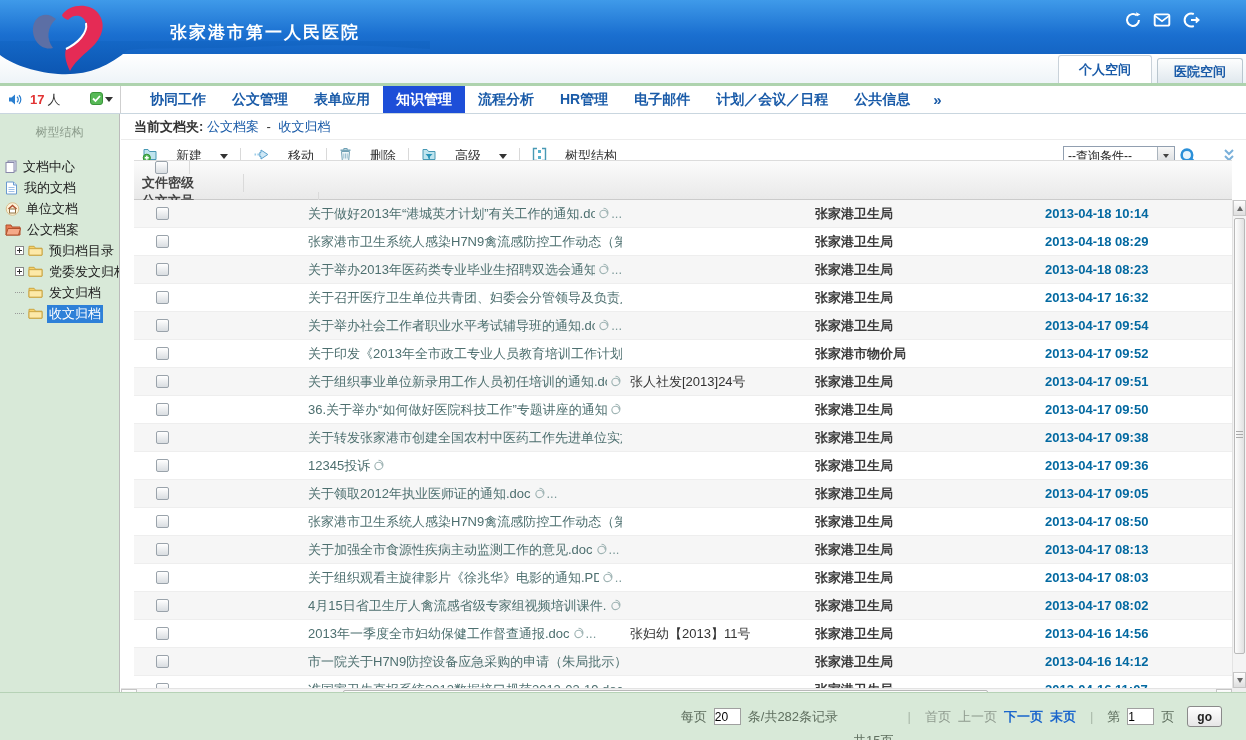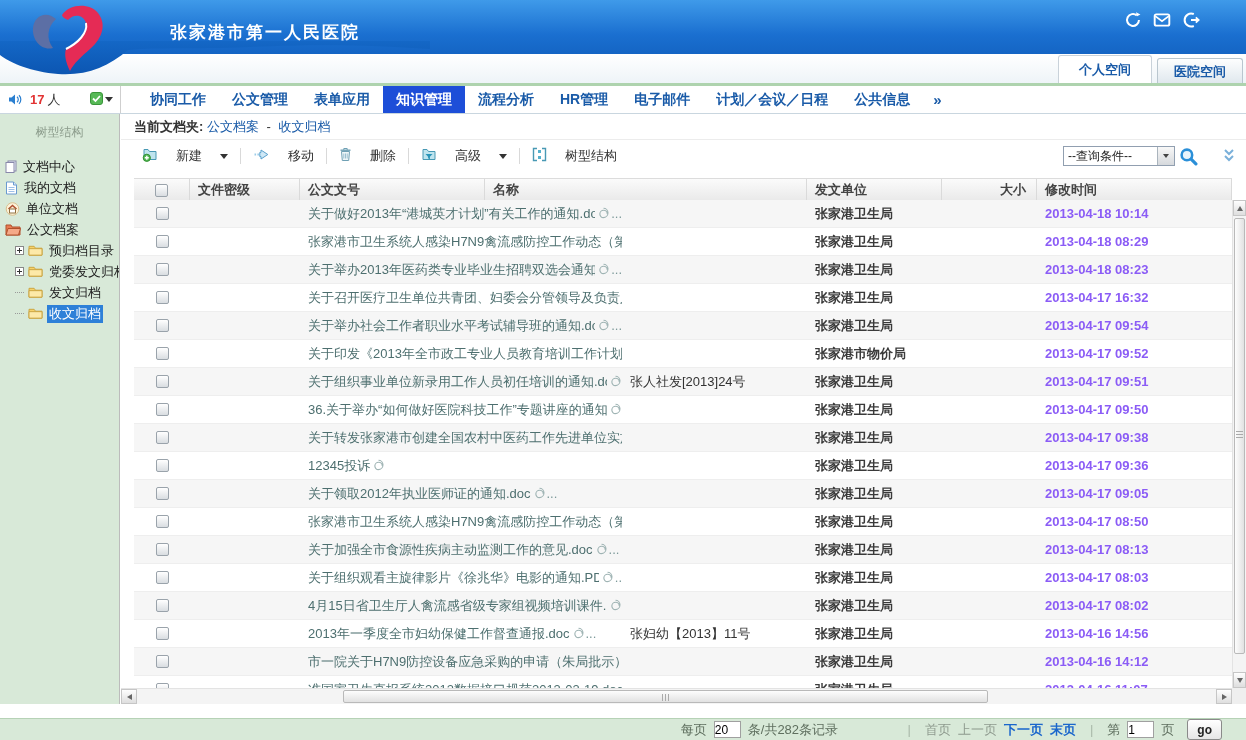--- a/index.html
+++ b/index.html
@@ -74,36 +74,36 @@
        align-items:center;font-size:12px;color:#222;cursor:pointer;}
   .fs-label{flex:1;padding-left:4px;}
   .fs-btn{width:17px;height:18px;background:linear-gradient(#f8f8f8,#d6d9dd);
        border-left:1px solid #aab4bd;display:flex;align-items:center;justify-content:center;}
   .caret-sm{width:0;height:0;border-left:3.5px solid transparent;border-right:3.5px solid transparent;
        border-top:4.5px solid #444;display:inline-block;}
   .mag{margin-left:4px;cursor:pointer;display:inline-flex;}
   .dbl-chev{margin-left:22px;cursor:pointer;display:inline-flex;}
 
   
-  .grid-head{position:absolute;left:13px;top:64px;width:1098px;height:24px;display:flex;
-       background:linear-gradient(#fbfbfb,#e9e9e9);border-top:1px solid #dcdcdc;border-bottom:1px solid #cbcbcb;}
+  .grid-head{position:absolute;left:13px;top:46px;width:1098px;height:40px;display:flex;
+       background:linear-gradient(#fbfbfb,#e9e9e9);border-top:1px solid #dcdcdc;border-bottom:1px solid #cbcbcb;flex-direction:column;}
   .hc{display:flex;align-items:center;font-size:13px;font-weight:bold;color:#444;
        border-right:1px solid #dadada;padding-left:8px;flex:none;}
   .grid-rows{position:absolute;left:13px;top:86px;width:1098px;height:488px;overflow:hidden;}
   .row{display:flex;height:28px;border-bottom:1px solid #eeeeee;background:#fff;}
   .row.alt{background:#f6f6f6;}
   .cell{display:flex;align-items:center;font-size:13px;color:#333;padding-left:8px;
        overflow:hidden;white-space:nowrap;flex:none;}
   .c-sel{width:56px;justify-content:center;padding-left:0;}
   .c-secret{width:110px;}
   .c-name{width:322px;}
   .c-docno{width:185px;}
   .c-unit{width:135px;font-weight:bold;color:#3a3a3a;}
   .c-size{width:95px;justify-content:flex-end;padding-right:10px;}
-  .c-time{flex:1;width:auto;font-weight:bold;color:#8b5cf6;}
+  .c-time{flex:1;width:auto;font-weight:bold;color:#0369a1;}
   .hc.c-unit,.hc.c-time{color:#444;}
   .doc-link{color:#4d6f6f;cursor:pointer;overflow:hidden;white-space:nowrap;}
   .clip{display:inline-flex;margin-left:2px;flex:none;}
   .sfx{color:#7d9a9a;margin-left:1px;flex:none;}
   .cb{width:13px;height:13px;border:1px solid #9aa3ab;border-radius:2px;
        background:linear-gradient(#ffffff,#d9dde1);display:inline-block;cursor:pointer;}
 
   
   .vscroll{position:absolute;right:0;top:86px;width:14px;height:488px;background:#f4f4f4;
        border-left:1px solid #e3e3e3;cursor:pointer;}
@@ -123,21 +123,21 @@
   .sbtn-h{position:absolute;top:0;width:16px;height:15px;background:linear-gradient(#fefefe,#dedede);
        border:1px solid #c6c6c6;display:flex;align-items:center;justify-content:center;cursor:pointer;}
   .sbtn-h.left{left:0;}  .sbtn-h.right{right:0;}
   .hthumb{position:absolute;left:222px;top:1px;width:645px;height:13px;
        background:linear-gradient(#fdfdfd,#e2e2e2);border:1px solid #b9b9b9;border-radius:2px;cursor:pointer;}
   .grip-h{position:absolute;left:50%;margin-left:-4px;top:3px;width:9px;height:7px;
        background:repeating-linear-gradient(90deg,#aaa 0 1px,transparent 1px 3px);}
   .corner{position:absolute;right:0;bottom:0;width:14px;height:16px;background:#efefef;}
 
   
-  .pager{position:absolute;left:0;bottom:0;width:100%;height:22px;background:#d8e9d8;
+  .pager{position:absolute;left:0;bottom:0;width:100%;height:48px;background:#d8e9d8;
        border-top:1px solid #b6d2b6;font-size:13px;color:#5f6f5f;display:flex;align-items:center;
        justify-content:flex-end;padding-right:24px;gap:7px;}
   .num-input{width:27px;height:17px;border:1px solid #a0a0a0;text-align:left;font-size:12px;
        font-family:inherit;padding:0;background:#fff;}
   .plink{color:#8f9b8f;cursor:default;text-decoration:none;white-space:nowrap;}
   .plink.on{color:#1a66cc;font-weight:bold;cursor:pointer;}
   .psep{color:#a8b8a8;margin:0 7px;}
   .pgap{margin-left:8px;margin-top:48px;}
   .go-btn{height:21px;padding:0 9px;border:1px solid #8a8a8a;border-radius:3px;
        background:linear-gradient(#ffffff,#e6e6e6);font-size:12px;font-weight:bold;color:#222;

